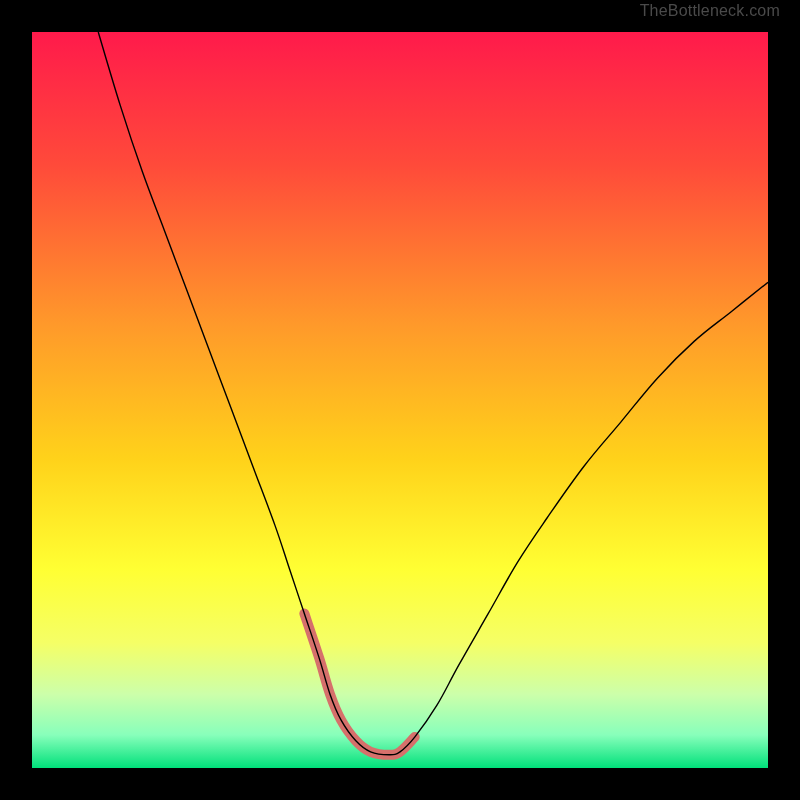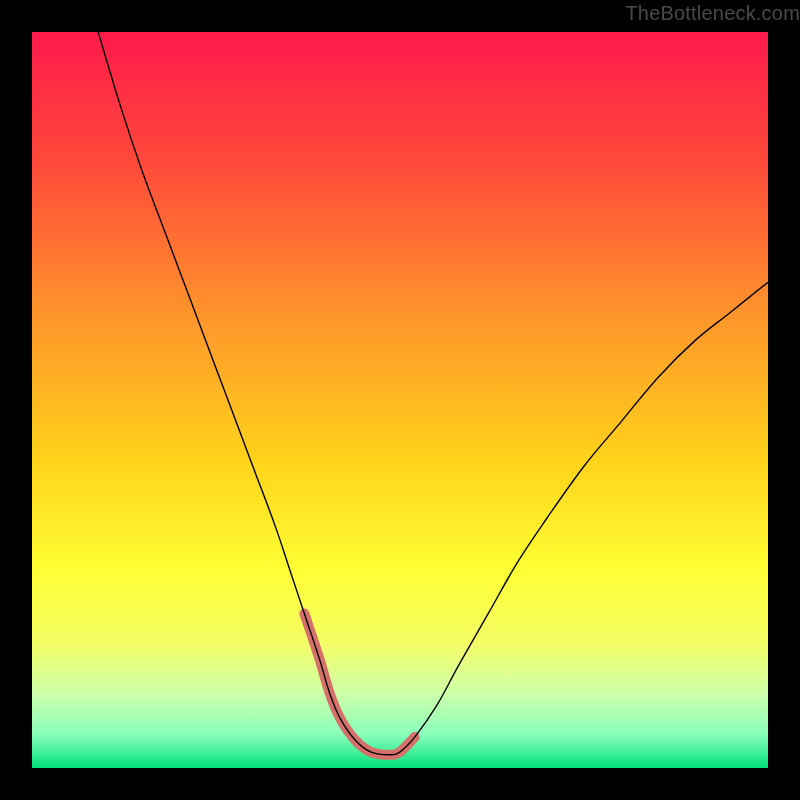--- a/index.html
+++ b/index.html
@@ -18,23 +18,23 @@
     height: 800px;
     background: #000;
   }
   .plot {
     position: absolute;
     background: #000;
   }
   .watermark {
     position: absolute;
     top: 2px;
-    right: 0;
+    right: 20px;
     font-family: Arial, Helvetica, sans-serif;
-    font-size: 20px;
+    font-size: 16px;
     color: #4a4a4a;
     font-weight: 500;
     letter-spacing: 0.2px;
     margin-left: 29px;
   }
 </style>
 </head>
 <body>
 
 <div class="frame">

